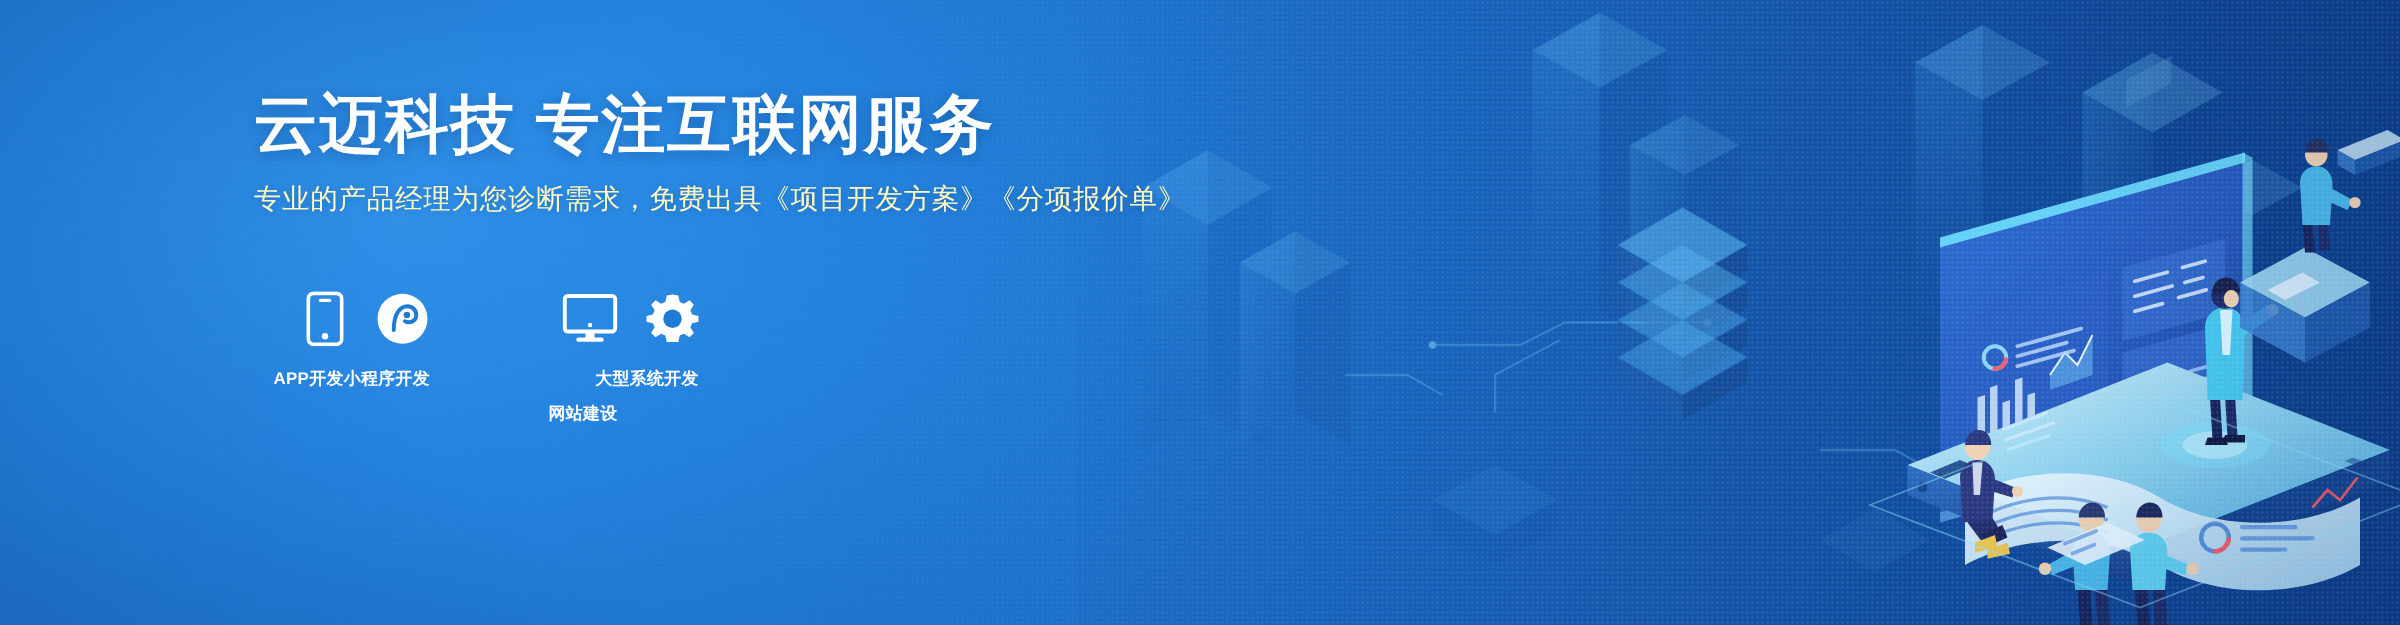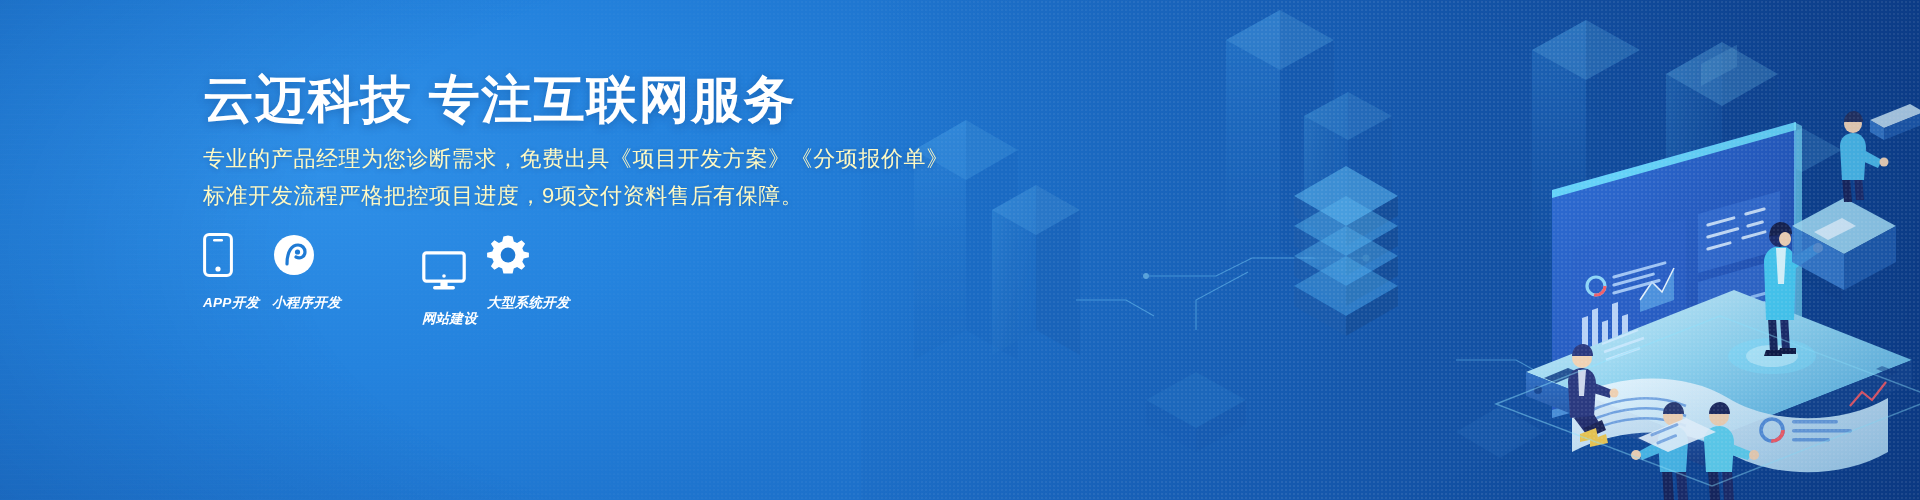--- a/index.html
+++ b/index.html
@@ -101,23 +101,22 @@
     left: 0;
     top: 232px;
     display: flex;
     align-items: flex-start;
   }
   .service {
     width: 72px;
     margin-right: 0;
     display: flex;
     flex-direction: column;
-    align-items: flex-start;
+    align-items: flex-end;
     text-decoration: none;
-    font-style: italic;
   }
   .service + .service { margin-left: 0; }
   .service .glyph {
     height: 46px;
     display: flex;
     align-items: center;
     justify-content: center;
   }
   .service .glyph svg { display: block; }
   .service .caption {
@@ -482,21 +481,20 @@
   <div class="bg-dots"></div>
   <div class="bg-scan"></div>
   <div class="bg-vignette"></div>
 
   <div class="content">
 
     <h1 class="headline">云迈科技 专注互联网服务</h1>
 
     <p class="subline l1">专业的产品经理为您诊断需求，免费出具《项目开发方案》《分项报价单》</p>
 
-    <p class="subline l2">标准开发流程严格把控项目进度，9项交付资料售后有保障。</p>
 
     <div class="services" style="position: relative; display: block; width: 400px; height: 90px;">
 
       <a class="service" href="#" style="position: absolute; left: 0px; top: 0px; width: 72px; margin-left: 0px;">
         <span class="glyph">
           <svg width="30" height="44" viewBox="0 0 30 44" xmlns="http://www.w3.org/2000/svg">
             <rect x="1.6" y="1.6" width="26.8" height="40.8" rx="4.5" ry="4.5" fill="none" stroke="#ffffff" stroke-width="3"></rect>
             <rect x="10" y="6" width="10" height="2.6" rx="1.3" fill="#ffffff"></rect>
             <circle cx="15" cy="36" r="2.6" fill="#ffffff"></circle>
           </svg>
@@ -509,21 +507,21 @@
           <svg width="44" height="44" viewBox="0 0 44 44" xmlns="http://www.w3.org/2000/svg">
             <circle cx="22" cy="22" r="20" fill="#ffffff"></circle>
             <path d="M15 31 C 15 18, 20 12, 26 12 C 30 12, 33 15, 33 19 C 33 24, 28 26, 24 24" fill="none" stroke="#1f7ad4" stroke-width="3.2" stroke-linecap="round"></path>
             <circle cx="25.5" cy="19" r="2.6" fill="#1f7ad4"></circle>
           </svg>
         </span>
         <span class="caption">小程序开发</span>
       </a>
 
 
-      <a class="service" href="#" style="position: absolute; left: 219px; top: 16px; width: 72px; margin-left: 0px;">
+      <a class="service" href="#" style="position: absolute; left: 219px; top: 0px; width: 72px; margin-left: 0px; gap: 28px;">
         <span class="glyph">
           <svg width="44" height="40" viewBox="0 0 44 40" xmlns="http://www.w3.org/2000/svg">
             <rect x="1.8" y="1.8" width="40.4" height="28.4" rx="2.6" ry="2.6" fill="none" stroke="#ffffff" stroke-width="3.2"></rect>
             <circle cx="22" cy="25" r="1.8" fill="#ffffff"></circle>
             <rect x="18.4" y="31" width="7.2" height="4.4" fill="#ffffff"></rect>
             <rect x="11" y="35" width="22" height="3.4" rx="1.7" fill="#ffffff"></rect>
           </svg>
         </span>
         <span class="caption">网站建设</span>
       </a>

